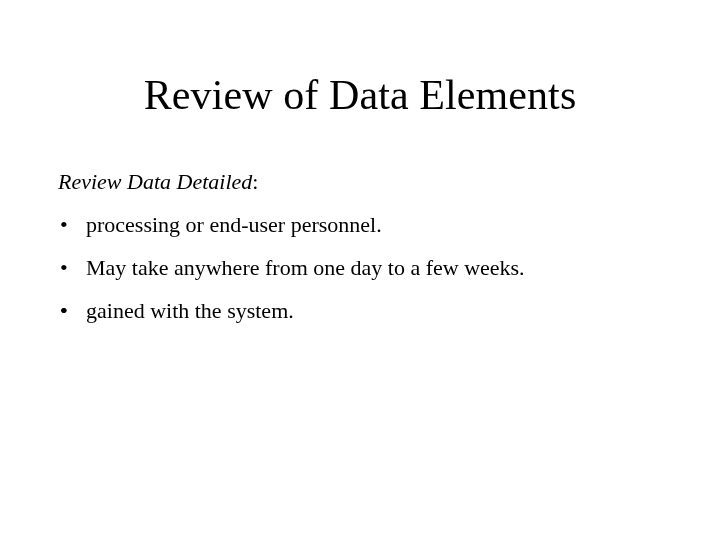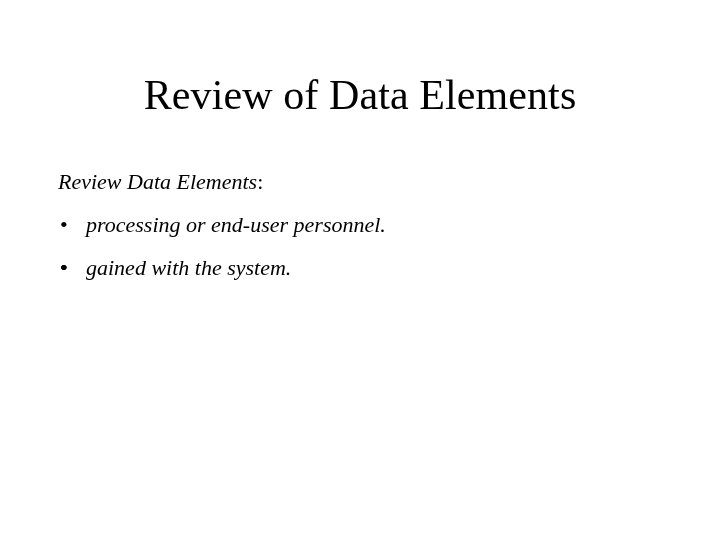--- a/index.html
+++ b/index.html
@@ -74,41 +74,41 @@
     left: 6px;
     top: 0;
     width: 14px;
     font-size: 22px;
     line-height: 43px;
     text-align: left;
   }
   
   .cont-line {
     padding-left: 32px;
-    font-style: italic;
   }
 </style>
 </head>
 <body>
 
 <div class="slide">
 
   <div class="slide-title">Review of Data Elements</div>
 
   <div class="slide-body">
 
-    <div class="body-line section-heading"><span>Review Data Elements</span><span class="colon">:</span></div>
+    <div class="body-line section-heading"><span>Review Data Detailed</span><span class="colon">:</span></div>
 
     <div class="body-line bullet-row">
       <span class="bullet-mark">•</span>
     </div>
     <div class="body-line cont-line">processing or end-user personnel.</div>
 
     <div class="body-line bullet-row">
       <span class="bullet-mark">•</span>
+      <span>May take anywhere from one day to a few weeks.</span>
     </div>
 
 
     <div class="body-line bullet-row">
       <span class="bullet-mark">•</span>
     </div>
 
     <div class="body-line bullet-row">
       <span class="bullet-mark">•</span>
     </div>

